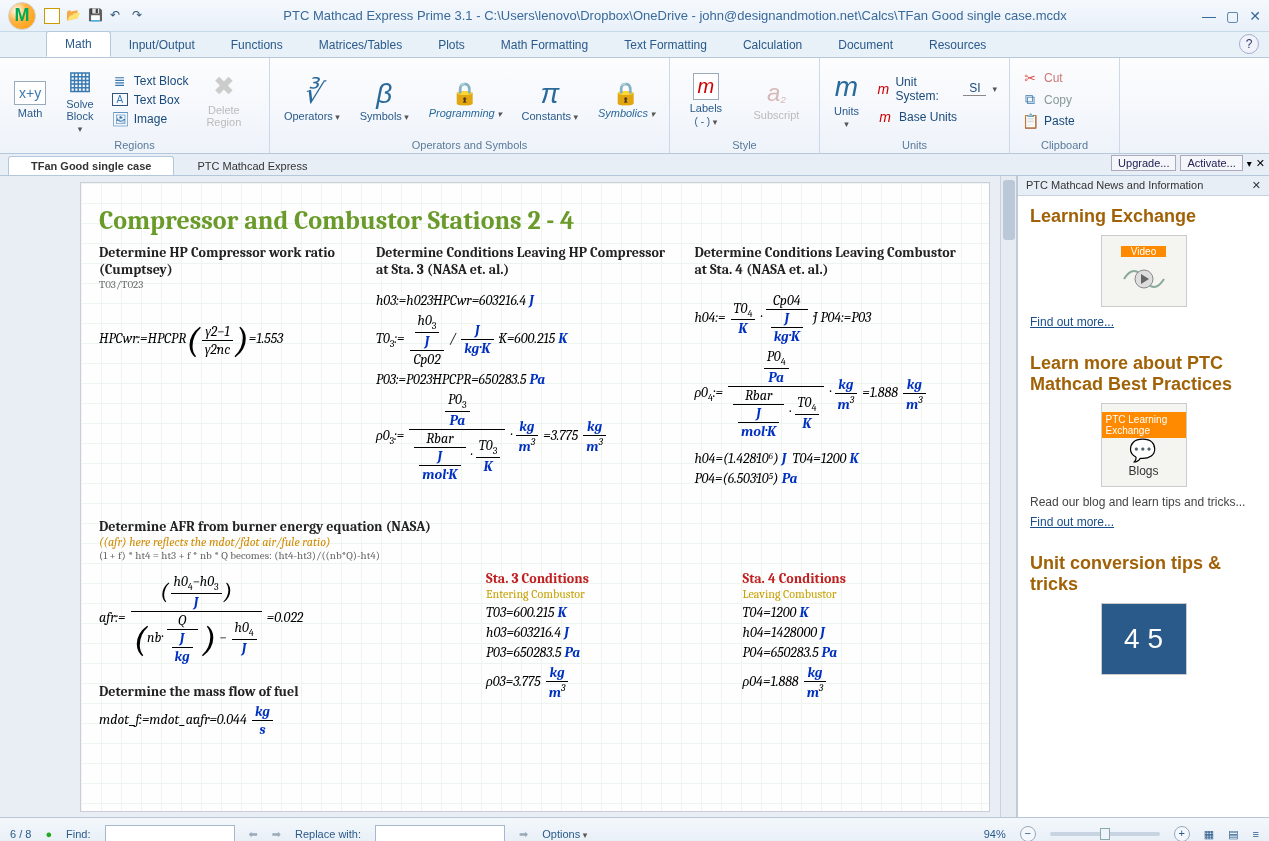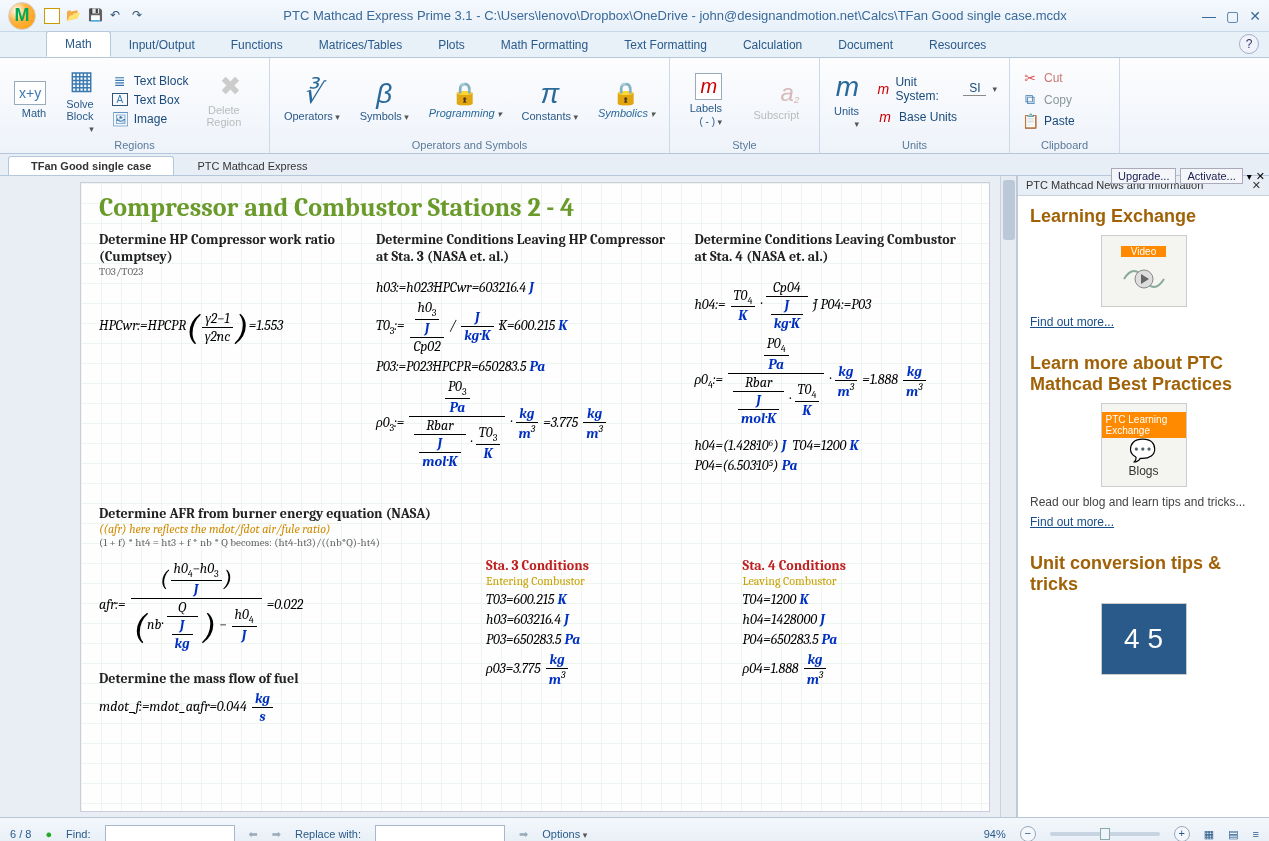--- a/index.html
+++ b/index.html
@@ -17,35 +17,35 @@
 .ribtabs { height:26px; background:#e8f0f8; display:flex; align-items:flex-end; padding-left:46px; border-bottom:1px solid #b5c8db; position:relative;}
 .ribtab { padding:5px 18px; color:#2a5a8a; cursor:pointer; font-size:12px;}
 .ribtab.active { background:#fff; border:1px solid #b5c8db; border-bottom:1px solid #fff; border-radius:3px 3px 0 0;}
 .help-btn { position:absolute; right:10px; top:2px; width:20px; height:20px; border:1px solid #aac; border-radius:50%; text-align:center; line-height:18px; color:#336; background:#f0f4fa;}
 
 
 .ribbon { height:96px; background:linear-gradient(#fdfdfe,#eef3fa); border-bottom:1px solid #b5c8db; display:flex; }
 .ribgroup { border-right:1px solid #cdd9e6; padding:4px 10px 2px 10px; display:flex; flex-direction:column; justify-content:space-between; }
 .ribgroup-label { text-align:center; color:#5a7a9a; font-size:11px; padding-top:2px;}
 .ribrow { display:flex; align-items:center; gap:12px; flex:1;}
-.bigbtn { display:flex; flex-direction:column; align-items:flex-end; gap:2px; color:#2a5a8a; font-size:11px; padding:2px 4px; cursor:pointer;}
+.bigbtn { display:flex; flex-direction:column; align-items:center; gap:2px; color:#2a5a8a; font-size:11px; padding:2px 4px; cursor:pointer;}
 .bigbtn .ico { font-size:26px; color:#3a7ab0; }
 .bigbtn.disabled { color:#bbb; }
 .bigbtn.disabled .ico { color:#ccc; }
 .smallbtn { display:flex; align-items:center; gap:6px; color:#1a4a7a; font-size:12px; padding:1px 2px; cursor:pointer;}
 .smallbtn .ico { width:16px; text-align:center; color:#3a7ab0; font-size:14px;}
 .dd::after { content:" ▾"; font-size:9px; color:#555;}
 .opitem { color:#2a5a8a; font-style:italic; font-size:12px;}
 .oplabel { text-align:center; font-size:11px; color:#2a5a8a;}
 
 
 .doctabs { height:22px; background:#e8eef6; border-bottom:1px solid #b5c8db; display:flex; align-items:flex-end; padding-left:8px; position:relative;}
 .doctab { padding:3px 22px; font-size:11px; color:#333; border:1px solid transparent; border-bottom:none; cursor:pointer;}
 .doctab.active { background:#fff; border-color:#b5c8db; font-weight:bold; border-radius:3px 3px 0 0;}
-.doctab-right { position:absolute; right:4px; top:14px; display:flex; gap:4px; align-items:center;justify-content:space-between;}
+.doctab-right { position:absolute; right:4px; top:1px; display:flex; gap:4px; align-items:center;justify-content:space-between;}
 .pillbtn { font-size:11px; padding:1px 6px; border:1px solid #aab; background:#f4f6fa; color:#225; cursor:pointer;}
 
 
 .mainrow { display:flex; height:641px; }
 .doc-wrap { flex:1; background:#e8eef4; position:relative; overflow:hidden; border-right:1px solid #c0cad6;}
 .doc-page { position:absolute; left:80px; top:6px; width:910px; height:630px; background:#fdfefd; background-image:linear-gradient(#eef5ee 1px,transparent 1px),linear-gradient(90deg,#eef5ee 1px,transparent 1px); background-size:20px 20px; border:1px solid #ccd; padding:10px 18px; overflow:hidden; font-family:"Cambria","Times New Roman",serif;}
 .vscroll { position:absolute; right:0; top:0; width:16px; height:100%; background:#e6ecf2; border-left:1px solid #c8d2de;}
 .vscroll .thumb { position:absolute; left:2px; width:12px; background:#bac8d8; border-radius:3px;}
 
 
@@ -60,21 +60,21 @@
 
 
 .statusbar { height:24px; background:linear-gradient(#f4f8fc,#e4ecf4); border-top:1px solid #b8c6d6; display:flex; align-items:center; padding:16px 10px; gap:14px; font-size:11px; color:#2a5a8a;}
 .statusbar input { height:18px; border:1px solid #a8b8cc; background:#fff; padding:0 4px; font-size:11px;}
 .statusbar .spacer { flex:1; }
 .slider { width:110px; height:4px; background:#c8d4e2; position:relative; border-radius:2px;}
 .slider .knob { position:absolute; top:-4px; left:50px; width:10px; height:12px; background:#eef4fa; border:1px solid #8aa;}
 .circlebtn { width:16px; height:16px; border:1px solid #9ab; border-radius:50%; text-align:center; line-height:13px; background:#f4f8fc;}
 
 
-.doc-page h1 { color:#6a9a2a; font-size:26px; font-weight:bold; margin:0 0 8px 0;}
+.doc-page h1 { color:#6a9a2a; font-size:26px; font-weight:bold; margin:13px 0 8px 0;}
 .sect { font-weight:bold; font-size:14px; color:#222;}
 .note-orange { color:#d08a00; font-style:italic; font-size:12px;}
 .note-gray { color:#666; font-size:11px;}
 .cols { display:flex; gap:28px; }
 .col { flex:1; font-size:14px; color:#000; font-family:"Cambria",serif;}
 .math { font-style:italic; font-family:"Cambria Math","Cambria",serif; font-size:14px; white-space:nowrap; margin:3px 0;}
 .unit { color:#0030c0; font-weight:bold; font-style:italic;}
 .sub { font-size:0.72em; vertical-align:sub; font-style:normal;}
 .sup { font-size:0.72em; vertical-align:super;}
 .redhead { color:#c02020; font-weight:bold; font-size:14px;}

